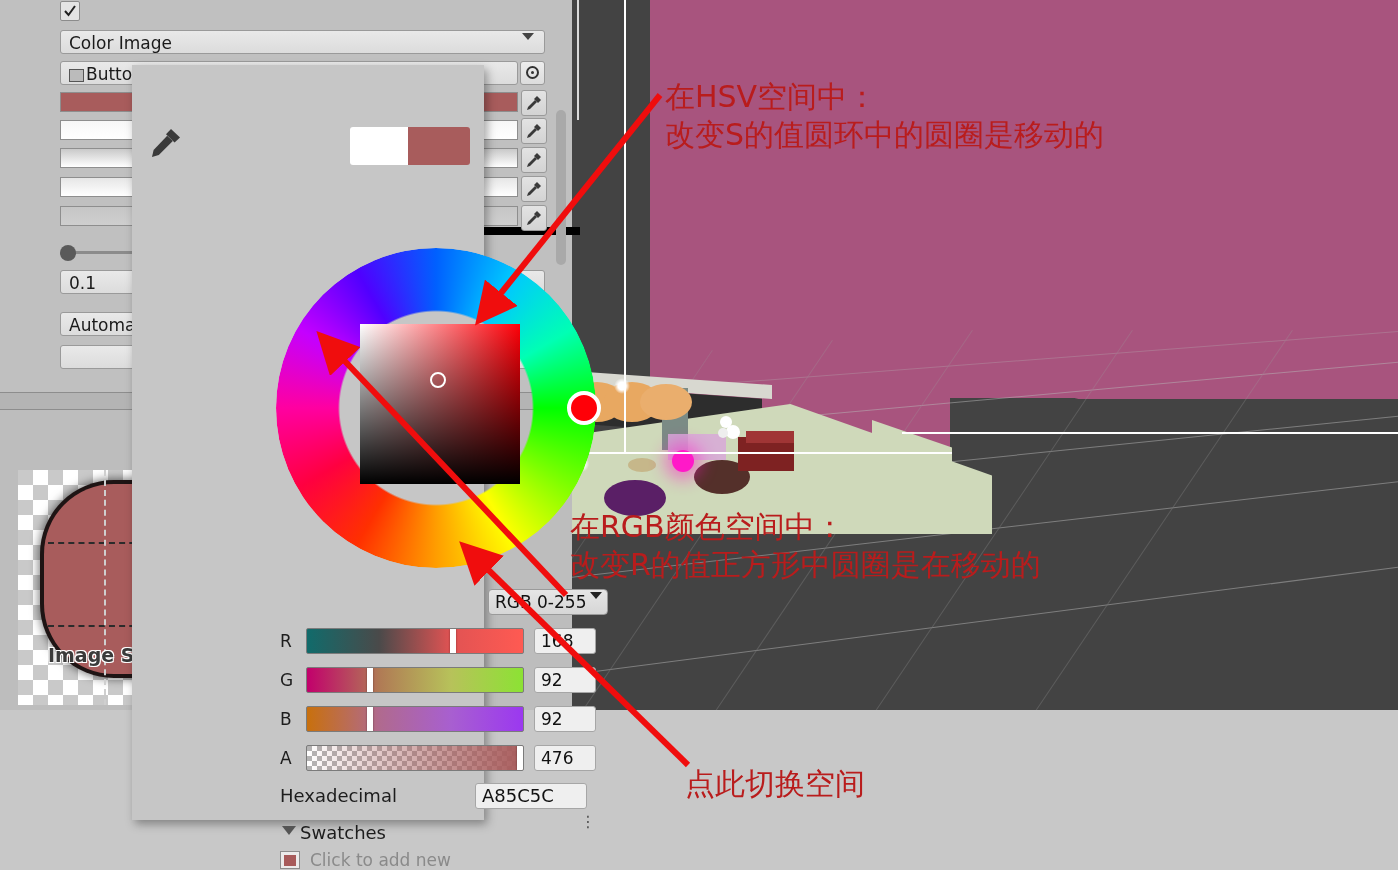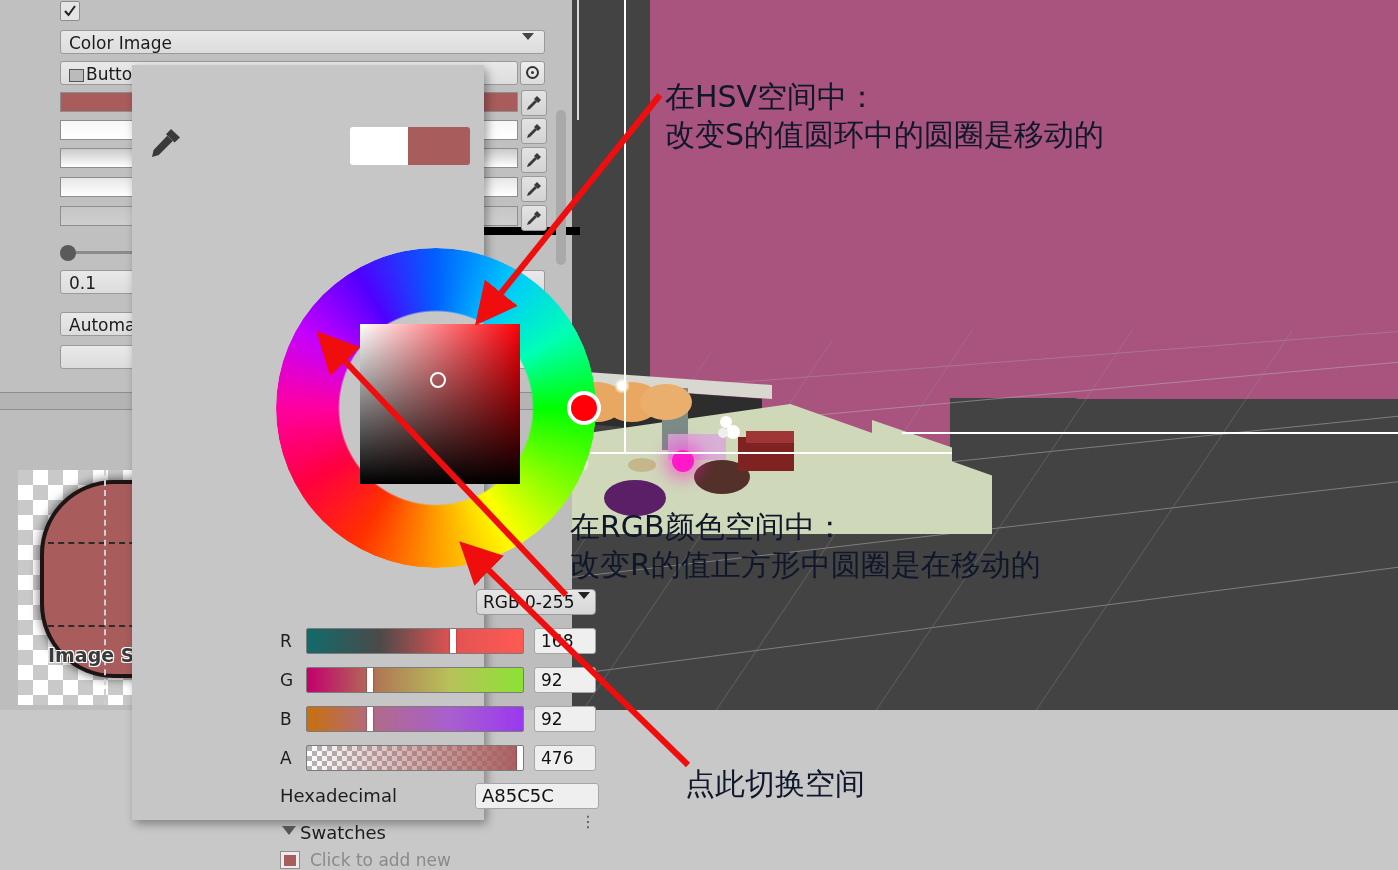--- a/index.html
+++ b/index.html
@@ -99,51 +99,51 @@
      -webkit-mask: radial-gradient(circle, transparent 0 96px, #000 98px);
      mask: radial-gradient(circle, transparent 0 96px, #000 98px); }
   #wheel-knob { position:absolute; left:291px; top:143px; width:34px; height:34px;
      border-radius:50%; background:#ff0008; border:4px solid #fff; }
   #sv-square { position:absolute; left:84px; top:76px; width:160px; height:160px;
      background:
        linear-gradient(to bottom, rgba(0,0,0,0) 0%, #000 100%),
        linear-gradient(to right, #fff 0%, #ff0008 100%); }
   #sv-knob { position:absolute; left:70px; top:48px; width:16px; height:16px;
      border-radius:50%; border:2px solid #fff; }
-  #space-select { position:absolute; left:344px; top:524px; width:120px; height:26px;
+  #space-select { position:absolute; left:356px; top:524px; width:120px; height:26px;
      background:linear-gradient(#e6e6e6,#d6d6d6); border:1px solid #9a9a9a;
      border-radius:4px; font-size:17px; color:#111; padding-left:6px;
      display:flex; align-items:center; overflow:hidden; cursor:pointer; }
   .srow { position:absolute; left:148px; width:320px; height:28px; }
   .srow .lbl { position:absolute; left:0; top:3px; width:20px; font-size:17px; color:#1d1d1d; }
   .srow .track { position:absolute; left:26px; top:0; width:218px; height:26px;
                  border:1px solid #7b7b7b; border-radius:2px; overflow:hidden; }
   .srow .thumb { position:absolute; top:0; width:6px; height:24px;
                  background:#fff; box-shadow:0 0 2px rgba(0,0,0,.5); }
   .srow .num { position:absolute; left:254px; top:0; width:62px; height:26px;
                background:#efefef; border:1px solid #a6a6a6; border-radius:3px;
                font-size:17px; color:#111; padding-left:6px; line-height:24px; }
   #hex-label { position:absolute; left:148px; top:720px; font-size:18px; color:#1d1d1d; }
-  #hex-field { position:absolute; left:343px; top:718px; width:124px; height:26px;
+  #hex-field { position:absolute; left:343px; top:718px; width:112px; height:26px;
      background:#efefef; border:1px solid #a6a6a6; border-radius:3px;
      font-size:18px; color:#111; padding-left:6px; line-height:24px; }
   #sw-tri { position:absolute; left:150px; top:761px; width:0;height:0;
      border-left:7px solid transparent;border-right:7px solid transparent;
      border-top:9px solid #555; }
   #sw-title { position:absolute; left:168px; top:757px; font-size:18px; color:#1d1d1d; }
   #sw-kebab { position:absolute; left:448px; top:753px; width:5px; color:#555;
      font-size:16px; line-height:7px; letter-spacing:0; text-align:center; cursor:pointer;}
   #sw-chip { position:absolute; left:148px; top:786px; width:20px; height:18px;
      background:#ececec; border:1px solid #8e8e8e; display:flex;
      align-items:center; justify-content:center; }
   #sw-chip i { display:block; width:12px; height:11px; background:#a85c5c; }
   #sw-text { position:absolute; left:178px; top:785px; font-size:17px; color:#8a8a8a; }
 
   
-  .anno { position:absolute; color:#0f172a; font-size:30px; line-height:1.25;
+  .anno { position:absolute; color:#b91c1c; font-size:30px; line-height:1.25;
           white-space:pre; font-weight:400; }
   #arrows { position:absolute; inset:0; pointer-events:none; }
   #bottombar { position:absolute; left:0; top:710px; width:1398px; height:160px;
                background:#c8c8c8; }
   #bb-line { position:absolute; left:0; top:710px; width:1398px; height:4px; background:#a5a5a5; }
 </style>
 </head>
 <body>
 
 <div id="scene">

